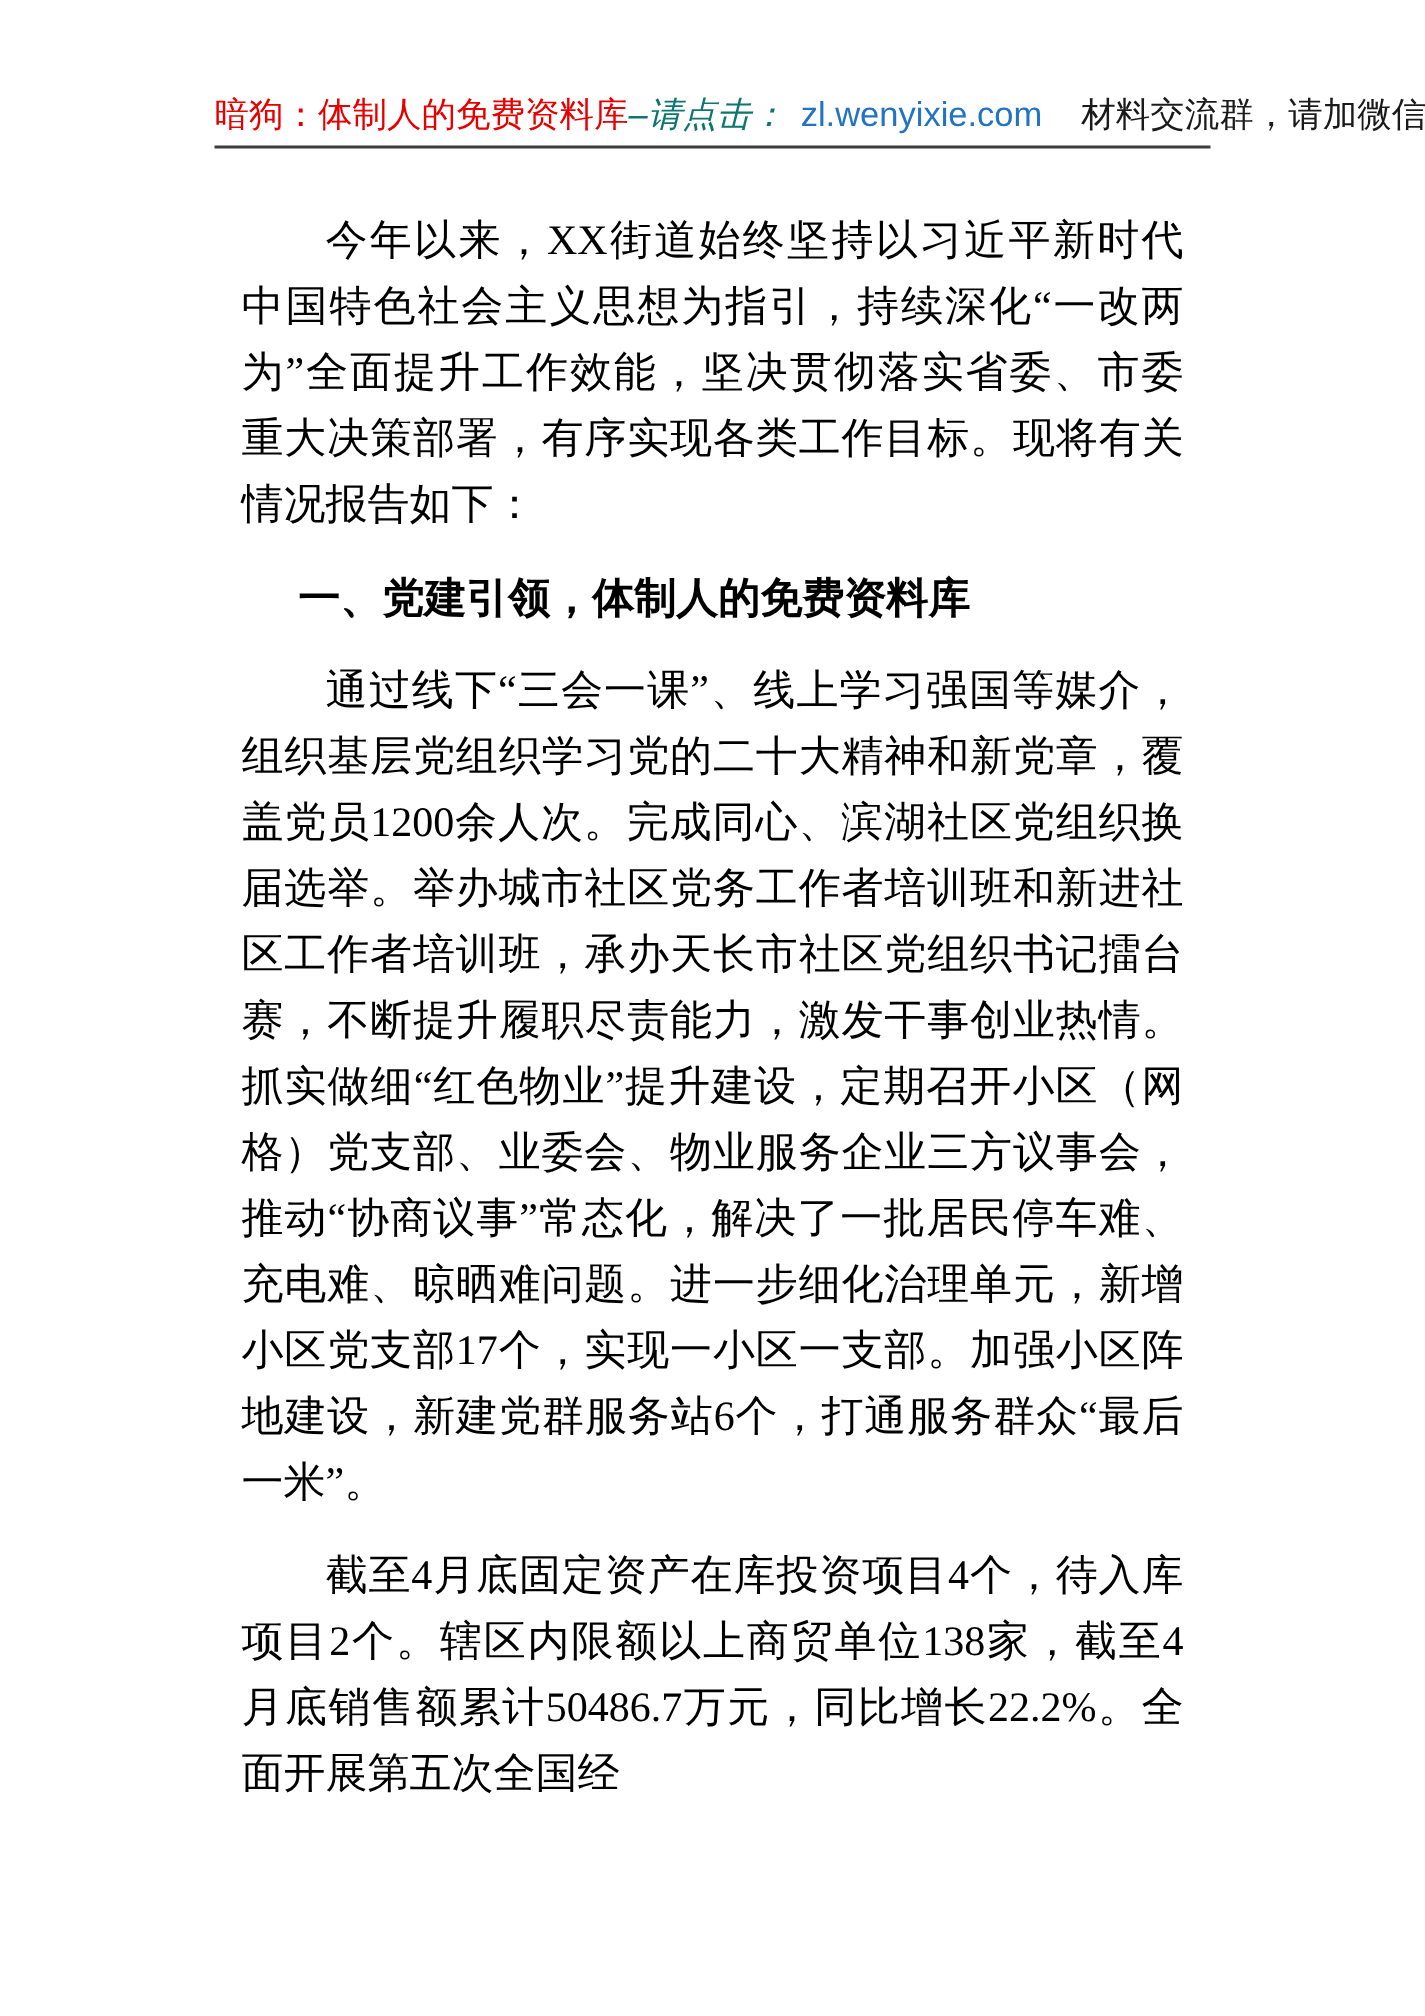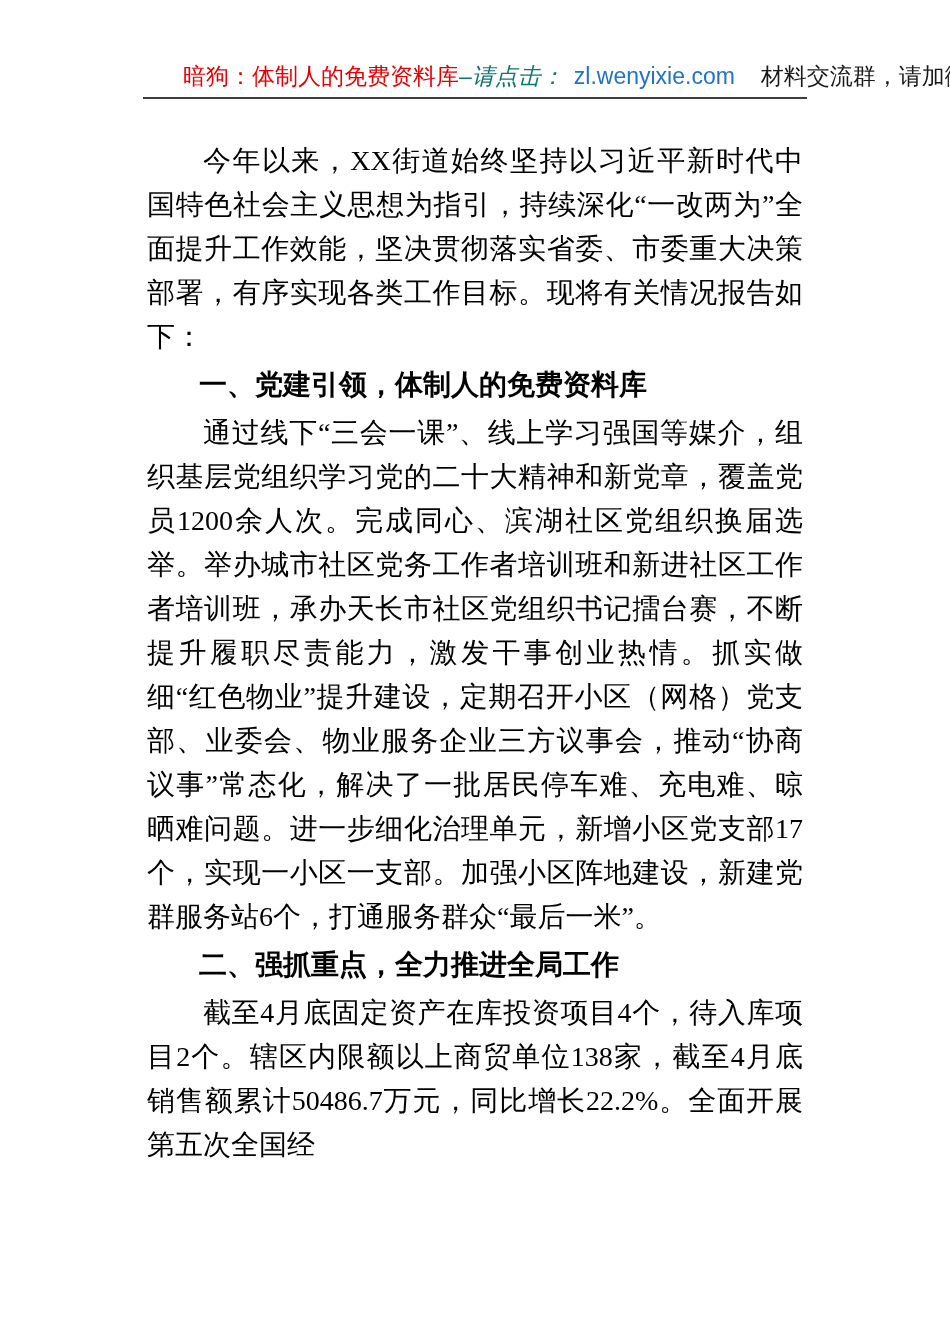--- a/index.html
+++ b/index.html
@@ -23,21 +23,21 @@
   .promo-header {
     margin: 62px 143px 0 143px;
     padding-bottom: 7px;
     border-bottom: 2px solid #3d3d3d;
     font-family: "Liberation Sans", sans-serif;
     font-size: 23px;
     line-height: 28px;
     color: #1a1a1a;
     white-space: nowrap;
   }
-  .promo-red { color: #e60000; margin-left: 40px; }
+  .promo-red { color: #e60000; }
   .promo-click { color: #0f766e; font-style: italic; }
   .promo-link {
     color: #2273c3;
     text-decoration: none;
     margin-left: 10px;
     cursor: pointer;
   }
   .promo-suffix { margin-left: 26px; }
 
   
@@ -54,21 +54,21 @@
 
   
   .doc-body {
     margin: 40px 143px 0 143px;
     font-size: 28px;
     line-height: 44px;
     text-align: justify;
     color: #000000;
   }
   .doc-body p {
-    margin: 4px;
+    margin: 18px;
     text-indent: 2em;
     font-family: "Liberation Serif", serif;
   }
   .doc-body h2 {
     margin: 0;
     font-size: 28px;
     line-height: 44px;
     font-weight: bold;
     text-indent: 2em;
     font-family: "Liberation Sans", sans-serif;
@@ -82,17 +82,16 @@
 
   <div class="promo-header">
     <span class="promo-red">暗狗：体制人的免费资料库</span><span class="promo-click">–请点击：</span><a class="promo-link">zl.wenyixie.com</a><span class="promo-suffix">材料交流群，请加微信 tizhisiri</span>
   </div>
 
 
   <div class="doc-body">
     <p>今年以来，XX街道始终坚持以习近平新时代中国特色社会主义思想为指引，持续深化“一改两为”全面提升工作效能，坚决贯彻落实省委、市委重大决策部署，有序实现各类工作目标。现将有关情况报告如下：</p>
     <h2>一、党建引领，体制人的免费资料库</h2>
     <p>通过线下“三会一课”、线上学习强国等媒介，组织基层党组织学习党的二十大精神和新党章，覆盖党员1200余人次。完成同心、滨湖社区党组织换届选举。举办城市社区党务工作者培训班和新进社区工作者培训班，承办天长市社区党组织书记擂台赛，不断提升履职尽责能力，激发干事创业热情。抓实做细“红色物业”提升建设，定期召开小区（网格）党支部、业委会、物业服务企业三方议事会，推动“协商议事”常态化，解决了一批居民停车难、充电难、晾晒难问题。进一步细化治理单元，新增小区党支部17个，实现一小区一支部。加强小区阵地建设，新建党群服务站6个，打通服务群众“最后一米”。</p>
-    <h2>二、强抓重点，全力推进全局工作</h2>
     <p>截至4月底固定资产在库投资项目4个，待入库项目2个。辖区内限额以上商贸单位138家，截至4月底销售额累计50486.7万元，同比增长22.2%。全面开展第五次全国经</p>
   </div>
 
 </div>
 
 </body></html>

